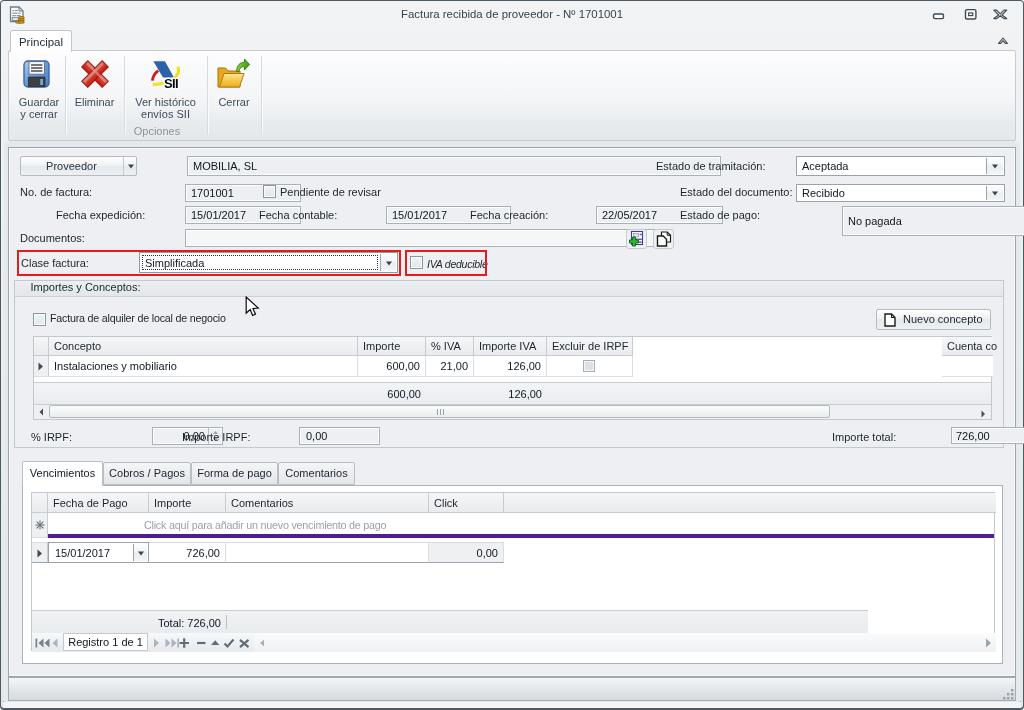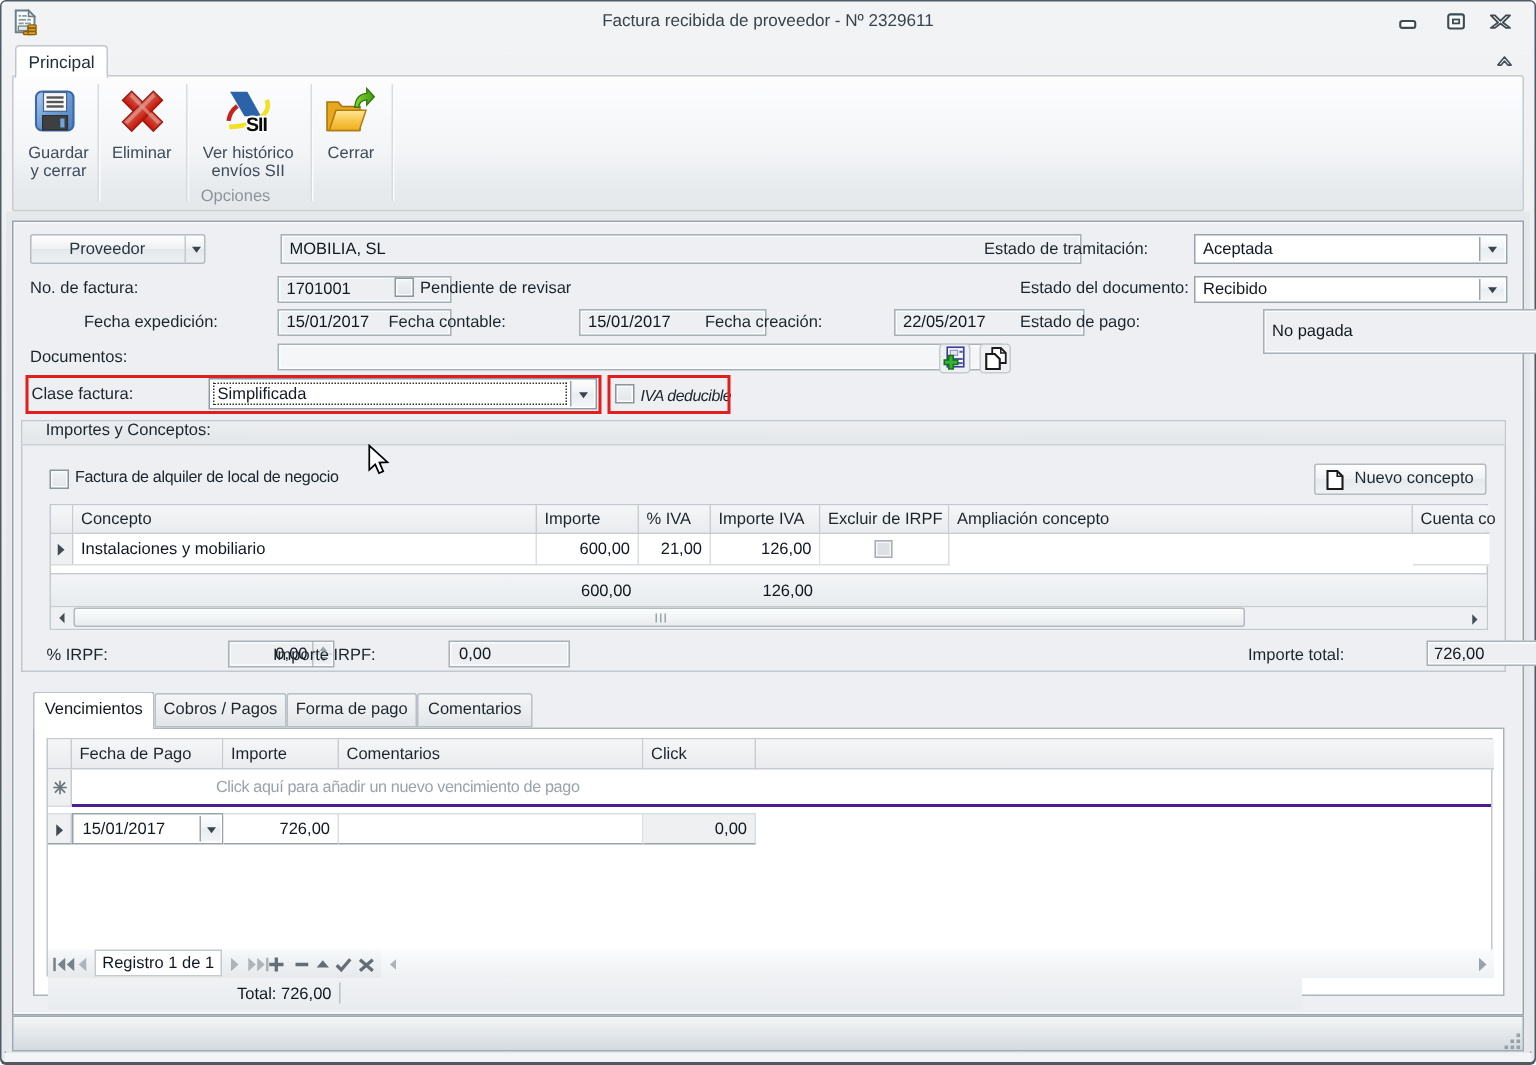--- a/index.html
+++ b/index.html
@@ -36,21 +36,21 @@
   <rect x="3.4" y="9" width="3.4" height="1.2" fill="#8a99a2"></rect>
     <rect x="7.6" y="9" width="4" height="1.2" fill="#8a99a2"></rect>
   <rect x="3.2" y="11.4" width="6.2" height="3" fill="#dfe7ea" stroke="#76878f" stroke-width="0.9"></rect>
   <g stroke="#8a5d0c" stroke-width="0.9" fill="#e0a426">
     <rect x="9.6" y="10.6" width="5.6" height="2.1" rx="1"></rect>
     <rect x="9.6" y="12.8" width="5.6" height="2.1" rx="1"></rect>
     <rect x="6.6" y="15" width="5.6" height="2.1" rx="1"></rect>
     <rect x="9.6" y="15" width="5.6" height="2.1" rx="1"></rect>
   </g>
 </svg>
-<div class="abs" style="left:0;right:0;top:8px;text-align:center;font-size:11.4px;color:#38434c;">Factura recibida de proveedor - Nº 2329611</div>
+<div class="abs" style="left:0;right:0;top:8px;text-align:center;font-size:11.4px;color:#38434c;">Factura recibida de proveedor - Nº 1701001</div>
 
 <svg class="abs" style="left:928px;top:8px;" width="85" height="13" viewBox="0 0 85 13">
   <rect x="5.5" y="6" width="10" height="4.6" rx="1.5" fill="#fdfdfd" stroke="#3f4a52" stroke-width="1.4"></rect>
   <rect x="37.5" y="1.6" width="10.4" height="9.4" rx="1.5" fill="#fdfdfd" stroke="#3f4a52" stroke-width="1.4"></rect>
   <rect x="40.6" y="5" width="4.2" height="2.6" fill="none" stroke="#3f4a52" stroke-width="1.2"></rect>
   <path d="M68.6 2.2 L72.3 5.9 L76 2.2 L78.7 2.2 L73.9 7 L78.7 10.6 L76 10.6 L72.3 7.7 L68.6 10.6 L65.9 10.6 L70.7 7 L65.9 2.2 Z" fill="#fdfdfd" stroke="#3f4a52" stroke-width="1.2" stroke-linejoin="round"></path>
 </svg>
 
 <svg class="abs" style="left:997px;top:36px;" width="13" height="9" viewBox="0 0 13 9">
   <path d="M1.6 7.4 L6 2 L10.4 7.4 L8.2 7.4 L6 4.7 L3.8 7.4 Z" fill="#fdfdfd" stroke="#434d55" stroke-width="1.1" stroke-linejoin="round"></path>
@@ -244,23 +244,20 @@
     </div>
   <div class="ghead" style="left:392px;top:0;width:48px;height:19px;">
       <span class="t">% IVA</span>
     </div>
   <div class="ghead" style="left:440px;top:0;width:73px;height:19px;">
       <span class="t">Importe IVA</span>
     </div>
   <div class="ghead" style="left:513px;top:0;width:86px;height:19px;">
       <span class="t">Excluir de IRPF</span>
     </div>
-  <div class="ghead" style="left:599px;top:0;width:309px;height:19px;">
-      <span class="t">Ampliación concepto</span>
-    </div>
   <div class="ghead" style="left:908px;top:0;width:51px;height:19px;border-right:none;">
       <span class="t">Cuenta co</span>
     </div>
 
   <div class="abs" style="left:0;top:19px;width:15px;height:21px;background:#eef0f2;border-right:1px solid #c7ccd1;border-bottom:1px solid #dadde1;">
     <svg width="6" height="9" viewBox="0 0 6 9" style="position:absolute;left:4px;top:6px;">
         <path d="M0.5 0.5 L5 4.5 L0.5 8.5 Z" fill="#3f4a52"></path>
       </svg>
   </div>
   <div class="gcell" style="left:15px;top:19px;width:309px;height:21px;border-bottom:1px solid #dadde1;">
@@ -345,21 +342,21 @@
   <div class="abs" style="left:0;top:20px;width:16px;height:25px;background:#eef0f2;border-right:1px solid #c7ccd1;border-bottom:1px solid #dadde1;">
     <svg width="10" height="10" viewBox="0 0 10 10" style="position:absolute;left:3px;top:7px;">
       <g stroke="#6a737b" stroke-width="1.1">
           <line x1="5" y1="0.5" x2="5" y2="9.5"></line>
           <line x1="0.5" y1="5" x2="9.5" y2="5"></line>
           <line x1="1.6" y1="1.6" x2="8.4" y2="8.4"></line>
           <line x1="1.6" y1="8.4" x2="8.4" y2="1.6"></line>
         </g>
     </svg>
   </div>
-  <div class="abs" style="left:16px;top:20px;right:0;height:25px;border-bottom:2px solid #4c1d95;">
+  <div class="abs" style="left:16px;top:20px;right:0;height:25px;border-bottom:4px solid #4c1d95;">
     <span class="abs" style="left:96px;top:6px;font-size:10.8px;letter-spacing:-0.25px;color:#9aa2aa;">Click aquí para añadir un nuevo vencimiento de pago</span>
   </div>
 
   <div class="abs" style="left:0;top:49px;width:16px;height:21px;background:#eef0f2;border-right:1px solid #c7ccd1;border-top:1px solid #dadde1;border-bottom:1px solid #9aa3ab;">
     <svg width="6" height="9" viewBox="0 0 6 9" style="position:absolute;left:5px;top:6px;">
         <path d="M0.5 0.5 L5 4.5 L0.5 8.5 Z" fill="#3f4a52"></path>
       </svg>
   </div>
   <div class="abs" style="left:16px;top:49px;width:101px;height:21px;background:#fff;border:1px solid #9aa3ab;">
     <span class="val" style="left:6px;">15/01/2017</span>
@@ -368,21 +365,21 @@
       </span>
   </div>
   <div class="abs" style="left:117px;top:49px;width:77px;height:21px;background:#fff;border-top:1px solid #dadde1;border-right:1px solid #dadde1;border-bottom:1px solid #9aa3ab;">
       <span class="valr">726,00</span>
     </div>
   <div class="abs" style="left:194px;top:49px;width:203px;height:21px;background:#fff;border-top:1px solid #dadde1;border-right:1px solid #dadde1;border-bottom:1px solid #9aa3ab;"></div>
   <div class="abs" style="left:397px;top:49px;width:75px;height:21px;background:#eef0f2;border-top:1px solid #dadde1;border-right:1px solid #dadde1;border-bottom:1px solid #9aa3ab;">
       <span class="valr">0,00</span>
     </div>
 
-  <div class="abs" style="left:0;top:117px;width:836px;height:23px;background:linear-gradient(180deg,#f0f2f4,#e9ecef);border-top:1px solid #c7ccd1;margin-top:40px;">
+  <div class="abs" style="left:0;top:117px;width:836px;height:23px;background:linear-gradient(180deg,#f0f2f4,#e9ecef);border-top:1px solid #c7ccd1;">
     <span class="abs" style="left:126px;top:6px;font-size:11px;color:#101820;">Total: 726,00</span>
     <span class="abs" style="left:194px;top:4px;width:1px;height:14px;background:#b9c0c6;"></span>
   </div>
   <div class="abs" style="left:0;top:140px;width:222px;height:19px;background:linear-gradient(180deg,#f6f8f9,#e6eaed);"></div>
   <div class="abs" style="left:222px;top:140px;width:742px;height:19px;background:linear-gradient(180deg,#fafbfc,#eef1f3);"></div>
 </div>
 
 <svg class="abs" style="left:33px;top:634px;" width="240" height="18" viewBox="0 0 240 18">
   <g fill="#78828b">
     <path d="M2.5 4.5 V13.5 H4.2 V4.5 Z"></path>

